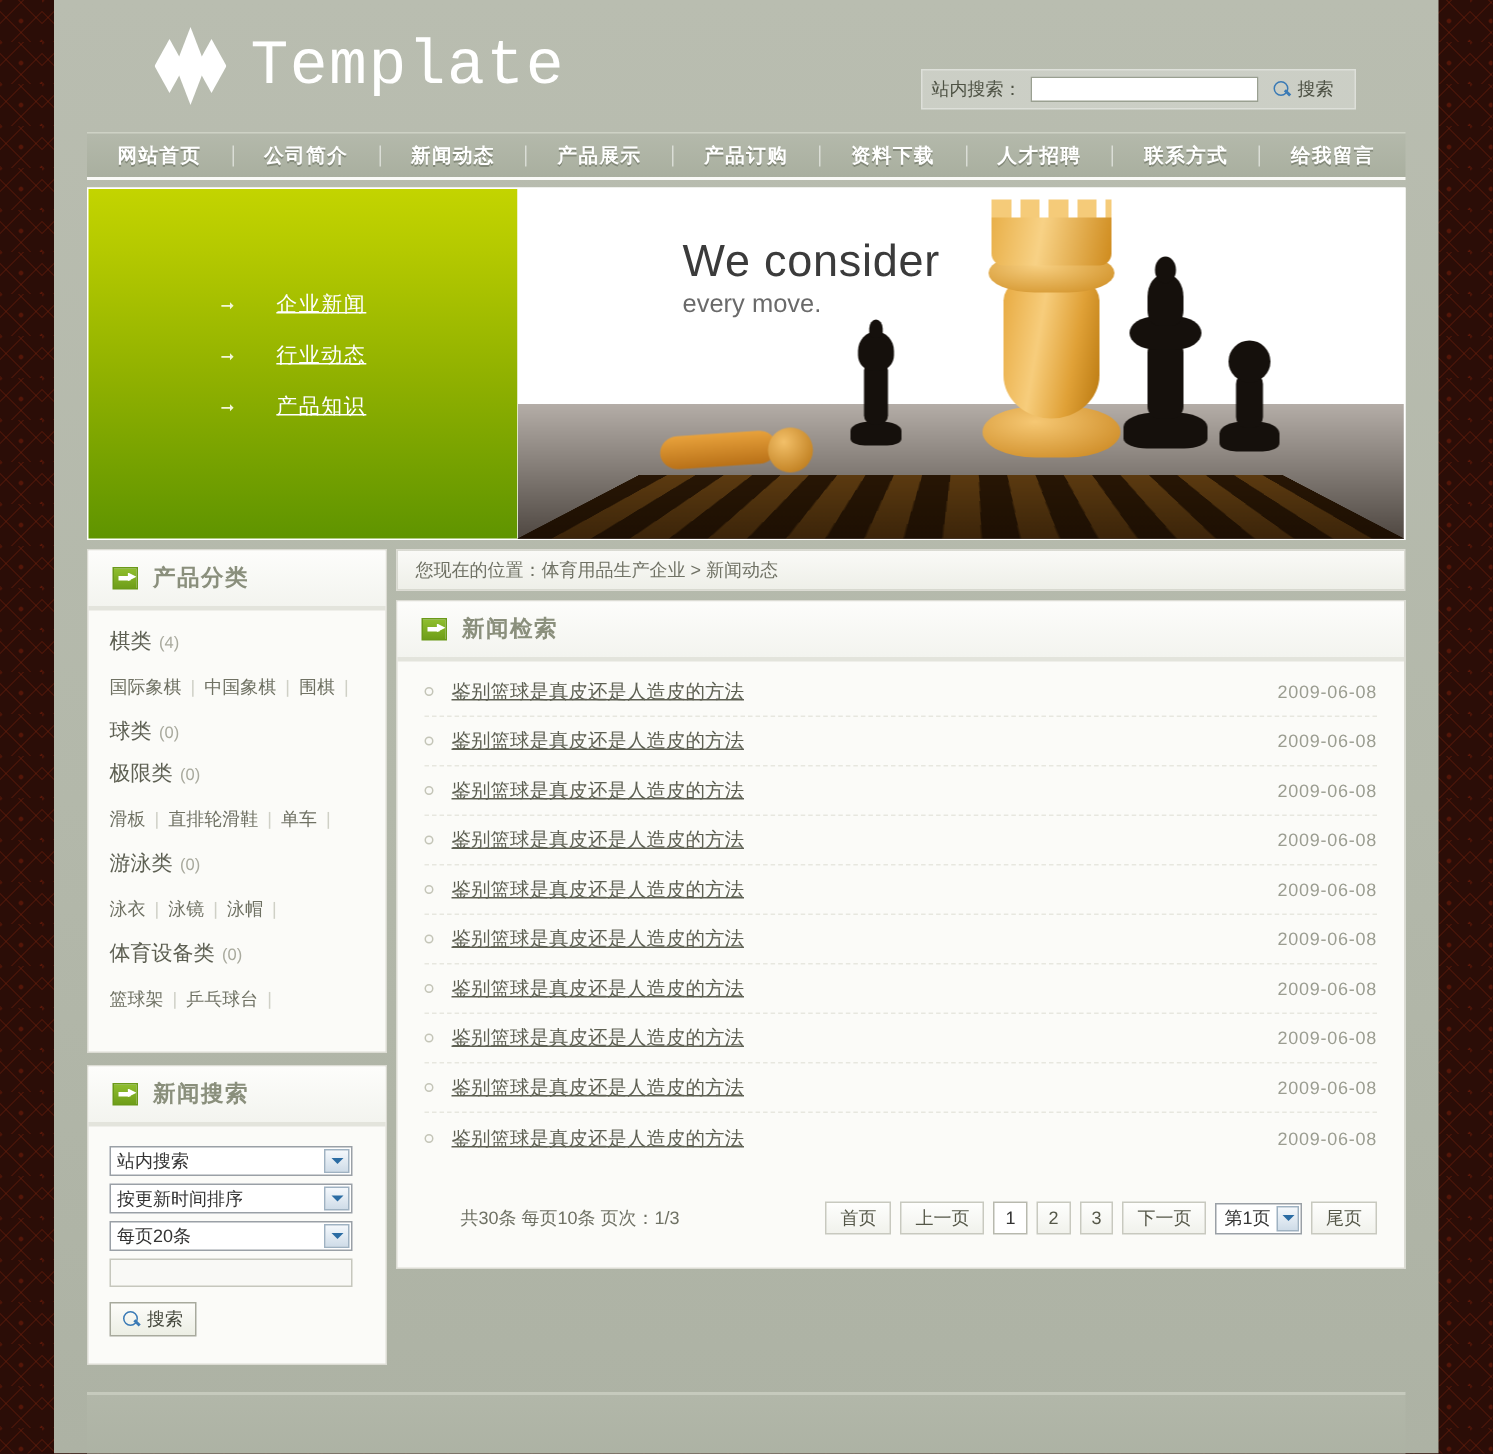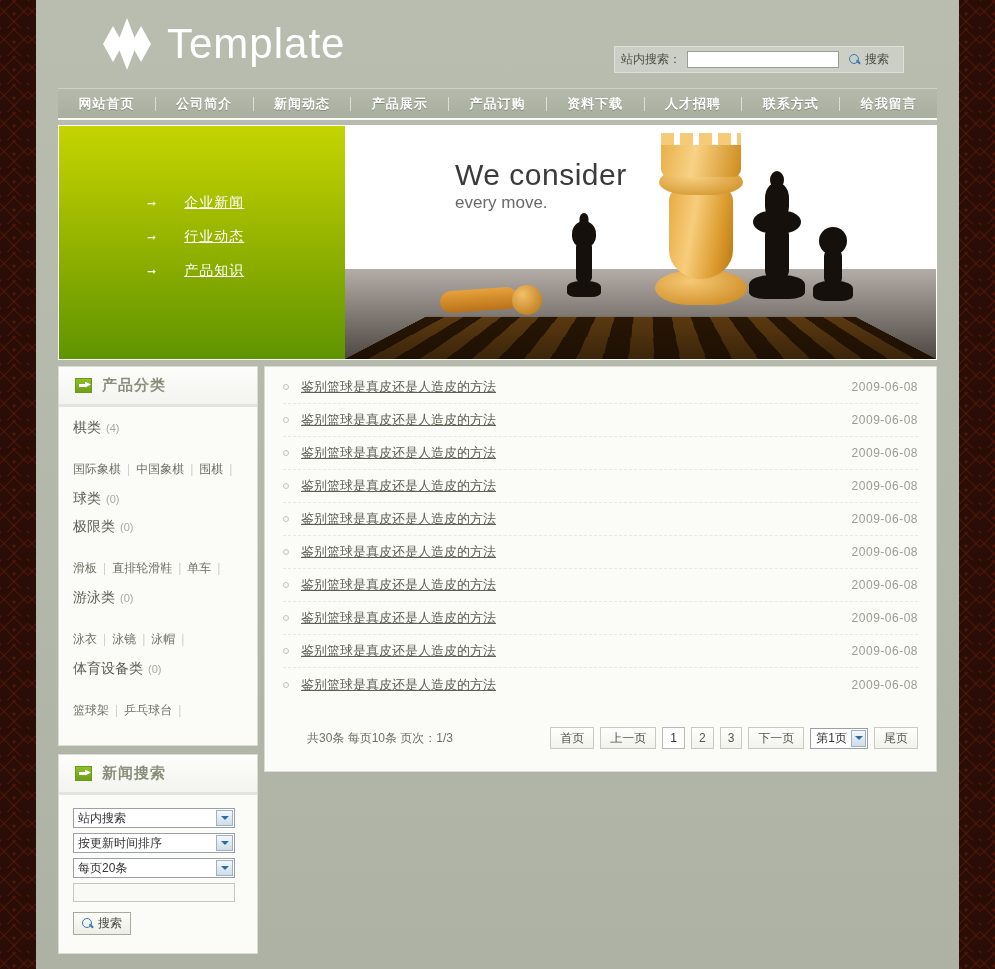--- a/index.html
+++ b/index.html
@@ -33,21 +33,21 @@
   .logo-mark { width:52px; height:52px; position:relative; }
   .logo-mark .d { position:absolute; background:#fff; }
   .logo-mark .d1 { left:16px; top:0px;  width:20px; height:52px;
       clip-path:polygon(50% 0,100% 50%,50% 100%,0 50%); }
   .logo-mark .d2 { left:2px;  top:8px; width:20px; height:36px;
       clip-path:polygon(50% 0,100% 50%,50% 100%,0 50%); }
   .logo-mark .d3 { left:30px; top:8px; width:20px; height:36px;
       clip-path:polygon(50% 0,100% 50%,50% 100%,0 50%); }
   .logo-text {
     color:#ffffff; font-size:42px; letter-spacing:1px; font-weight:400;
-    font-family:Liberation Sans, sans-serif;
+    font-family:Liberation Mono, monospace;
   }
 
   .site-search {
     position:absolute; right:55px; top:46px;
     display:flex; align-items:center;
     background:rgba(255,255,255,0.28);
     border:1px solid rgba(255,255,255,0.35);
     padding:3px 6px; gap:6px;
   }
   .site-search .lbl { color:#4e5244; font-size:12px; }
@@ -147,21 +147,21 @@
   .sq-icon::before {
     content:""; position:absolute; left:9px; top:2.5px; width:6px; height:6px;
     background:#fff; clip-path:polygon(0 0,100% 50%,0 100%); 
   }
   .panel-title { color:#8a8f7c; font-size:15px; font-weight:bold; letter-spacing:1px; }
 
   .cat-body { padding:12px 14px 14px 14px; }
   .cat-group { margin-bottom:10px; }
   .cat-main { color:#5d5f52; font-size:14px; }
   .cat-count { color:#a9aa9e; font-size:11px; margin-left:5px; }
-  .cat-subs { margin-top:21px; line-height:22px; }
+  .cat-subs { margin-top:10px; line-height:22px; }
   .cat-sub { color:#6f7163; font-size:12px; cursor:pointer; }
   .cat-bar { color:#cfd0c6; margin:0 6px; }
 
   .ns-body { padding:13px 14px 18px 14px; }
   .sel {
     width:162px; height:20px; margin-bottom:5px; border:1px solid #9aa0a6;
     background:#fff; display:flex; align-items:center; font-size:12px; color:#333;
     padding-left:4px; position:relative; cursor:pointer;
   }
   .sel .arrow-box {
@@ -420,22 +420,29 @@
               <span class="mag"></span>
               <span>搜索</span>
             </div>
           </div>
         </div>
 
       </div>
 
       <div class="col-right">
 
+        <div class="crumb">
+          <span>您现在的位置：体育用品生产企业  &gt;  新闻动态</span>
+        </div>
 
         <div class="panel">
+          <div class="panel-hd">
+            <span class="sq-icon"></span>
+            <span class="panel-title">新闻检索</span>
+          </div>
 
           <div class="news-body">
             <div class="news-row">
               <span class="dot"></span>
               <span class="news-title">鉴别篮球是真皮还是人造皮的方法</span>
               <span class="news-date">2009-06-08</span>
             </div>
             <div class="news-row">
               <span class="dot"></span>
               <span class="news-title">鉴别篮球是真皮还是人造皮的方法</span>

